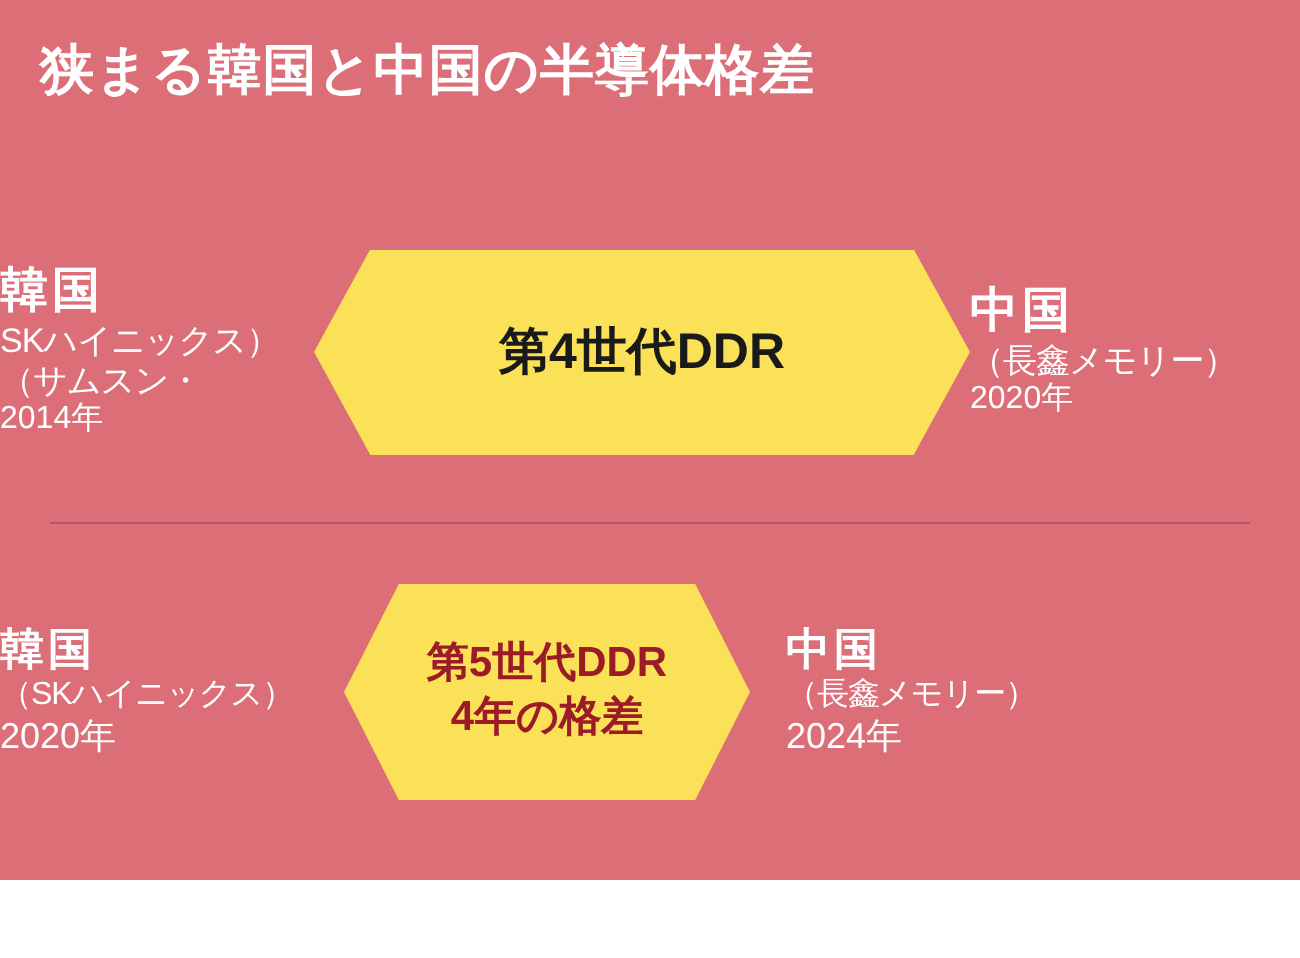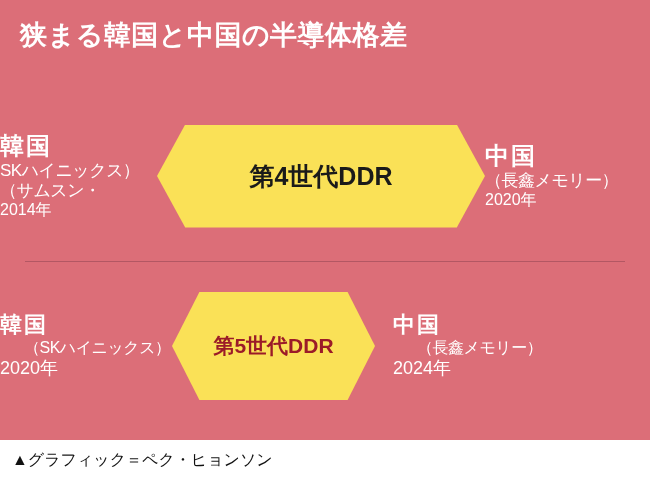--- a/index.html
+++ b/index.html
@@ -82,21 +82,21 @@
     letter-spacing: 2px;
     margin-bottom: 1px;
   }
   #row-gen5 .country { font-size: 22px; }
 
   .company {
     font-size: 17px;
     letter-spacing: -0.5px;
     white-space: nowrap;
   }
-  #row-gen5 .company { font-size: 16px; padding-left: 24px; }
+  #row-gen5 .company { font-size: 16px; }
 
   .year {
     font-size: 16px;
     letter-spacing: 0px;
   }
   #row-gen5 .year { font-size: 18px; }
 
   
   .hex {
     position: relative;
@@ -183,25 +183,25 @@
   <div class="row" id="row-gen5">
 
     <div class="side-block left">
       <div class="country">韓国</div>
       <div class="company">（SKハイニックス）</div>
       <div class="year">2020年</div>
     </div>
 
     <div class="hex" id="hex-gen5">
       <div class="hex-line">第5世代DDR</div>
+      <div class="hex-line">4年の格差</div>
     </div>
 
     <div class="side-block right">
       <div class="country">中国</div>
       <div class="company">（長鑫メモリー）</div>
       <div class="year">2024年</div>
     </div>
 
   </div>
 
-  <div id="footer-credit">▲グラフィック＝ペク・ヒョンソン</div>
 
 </div>
 
 </body></html>

